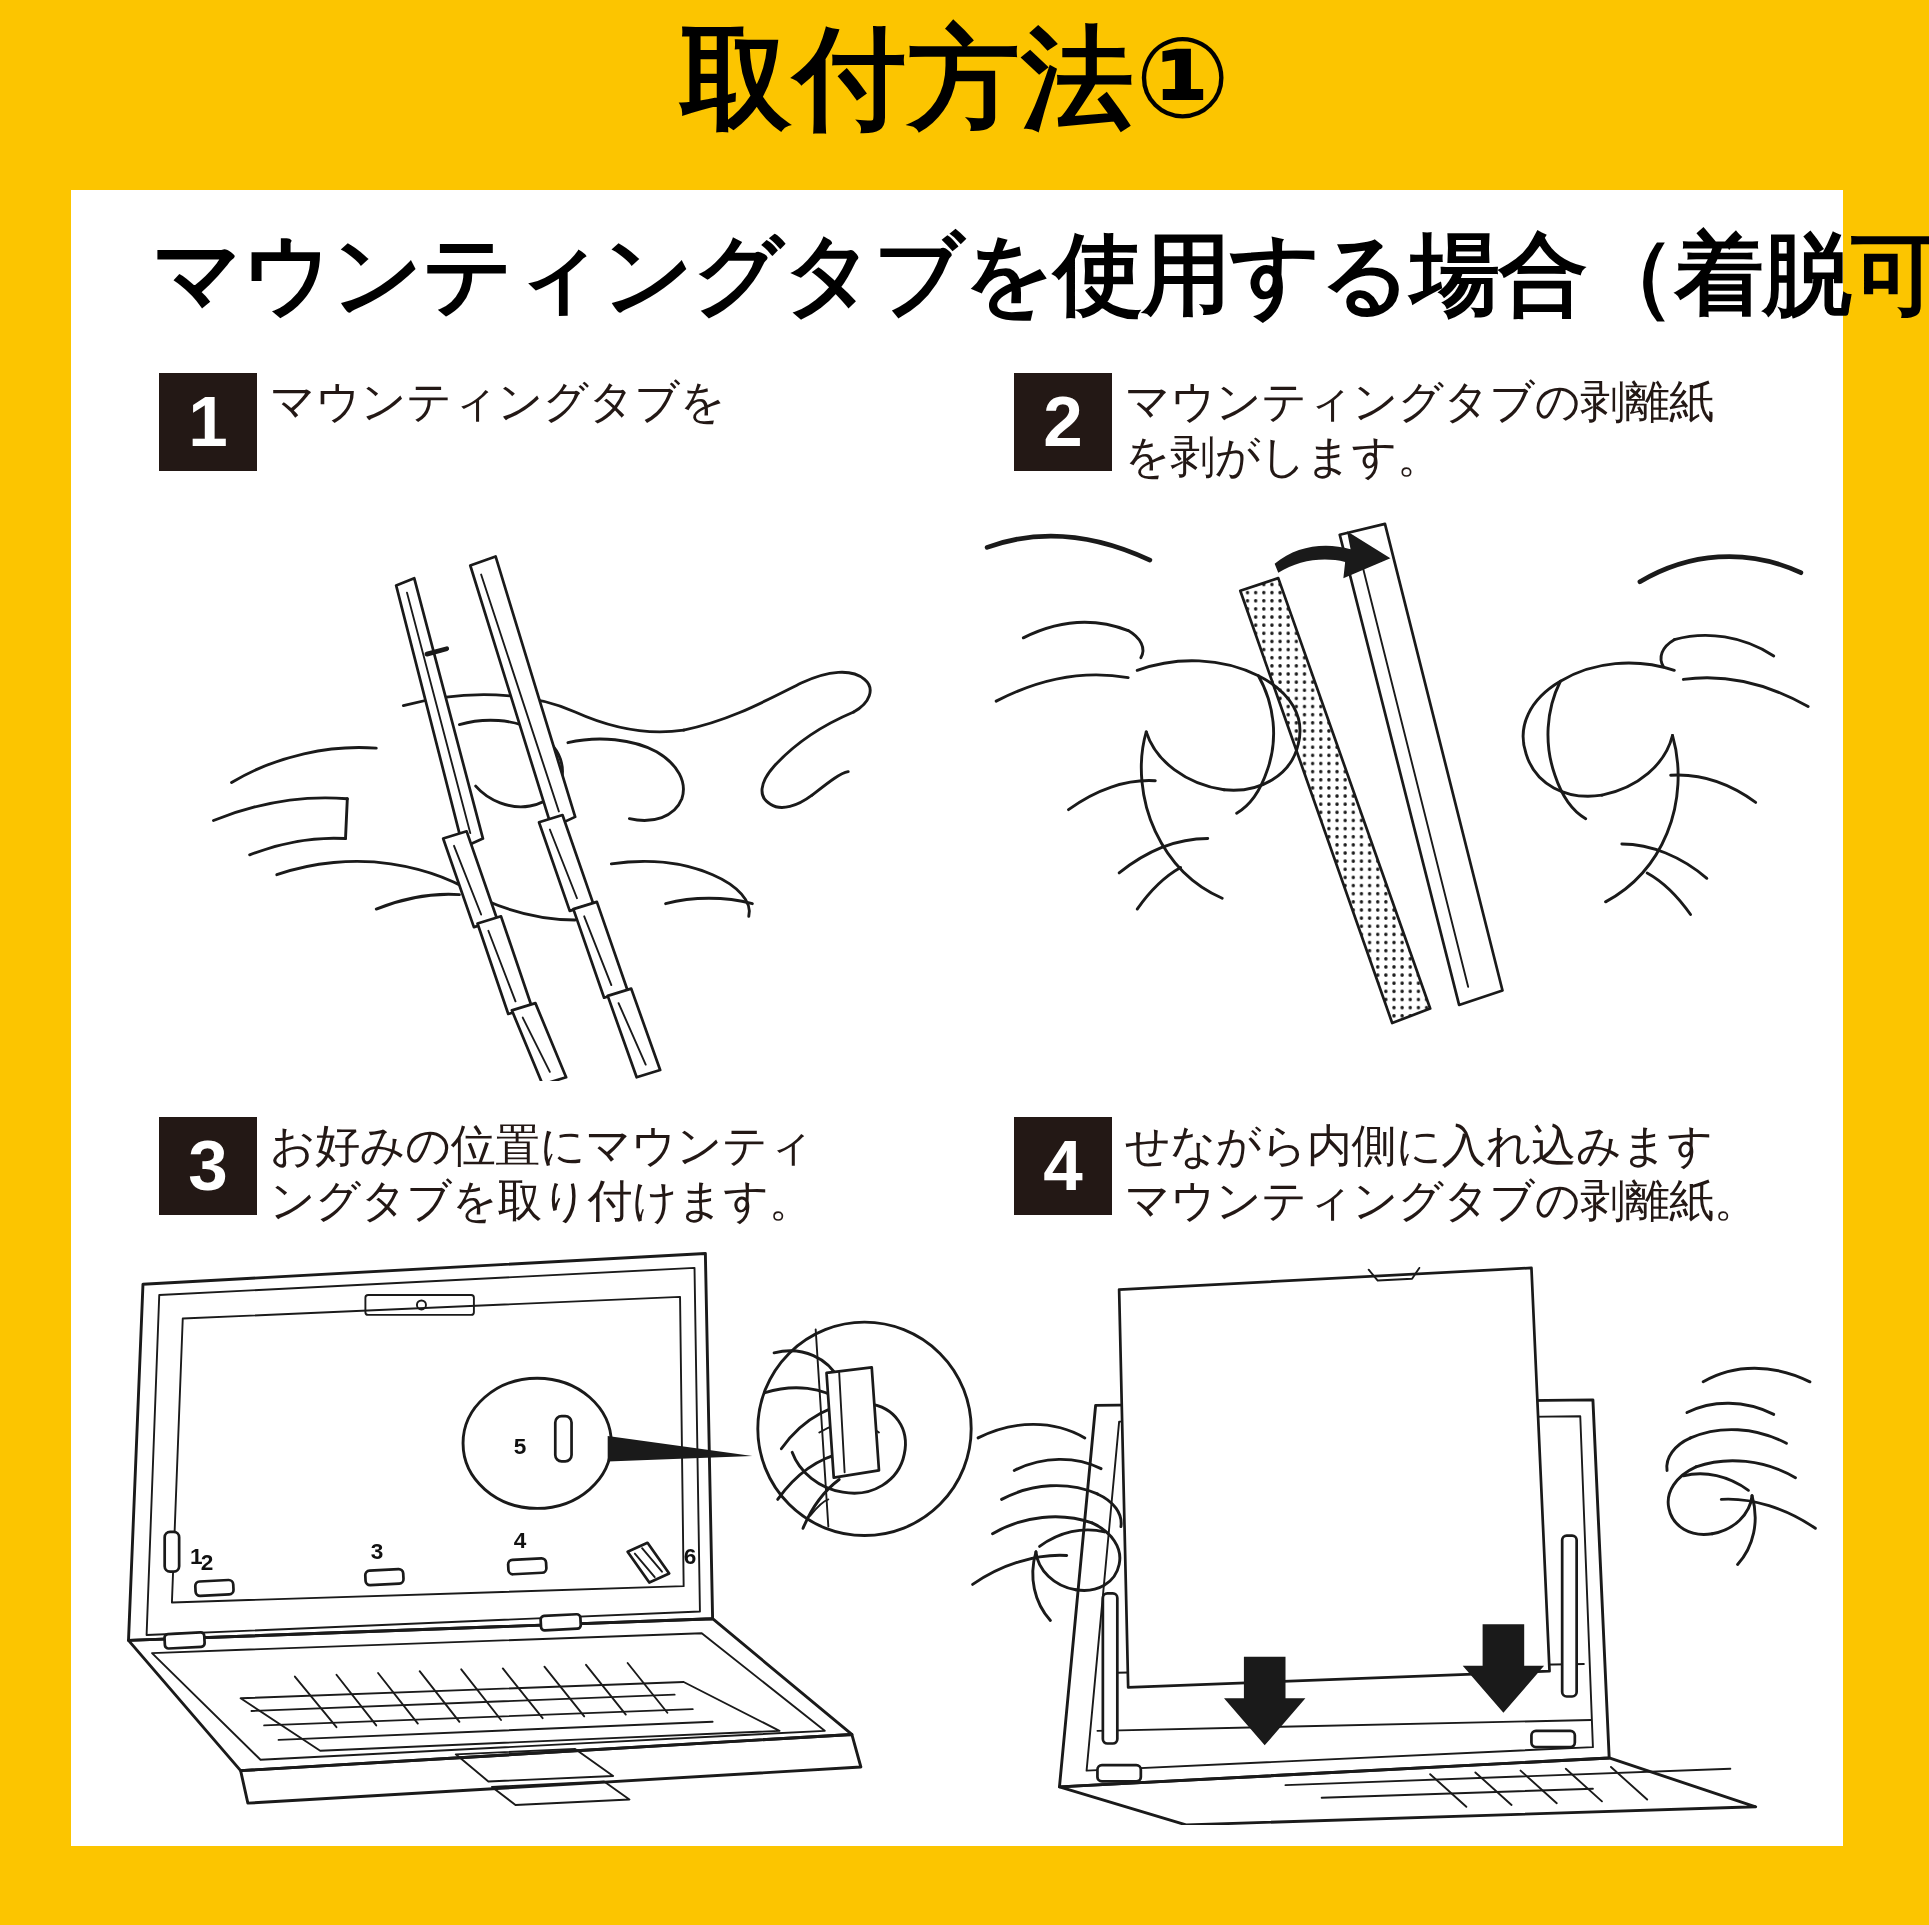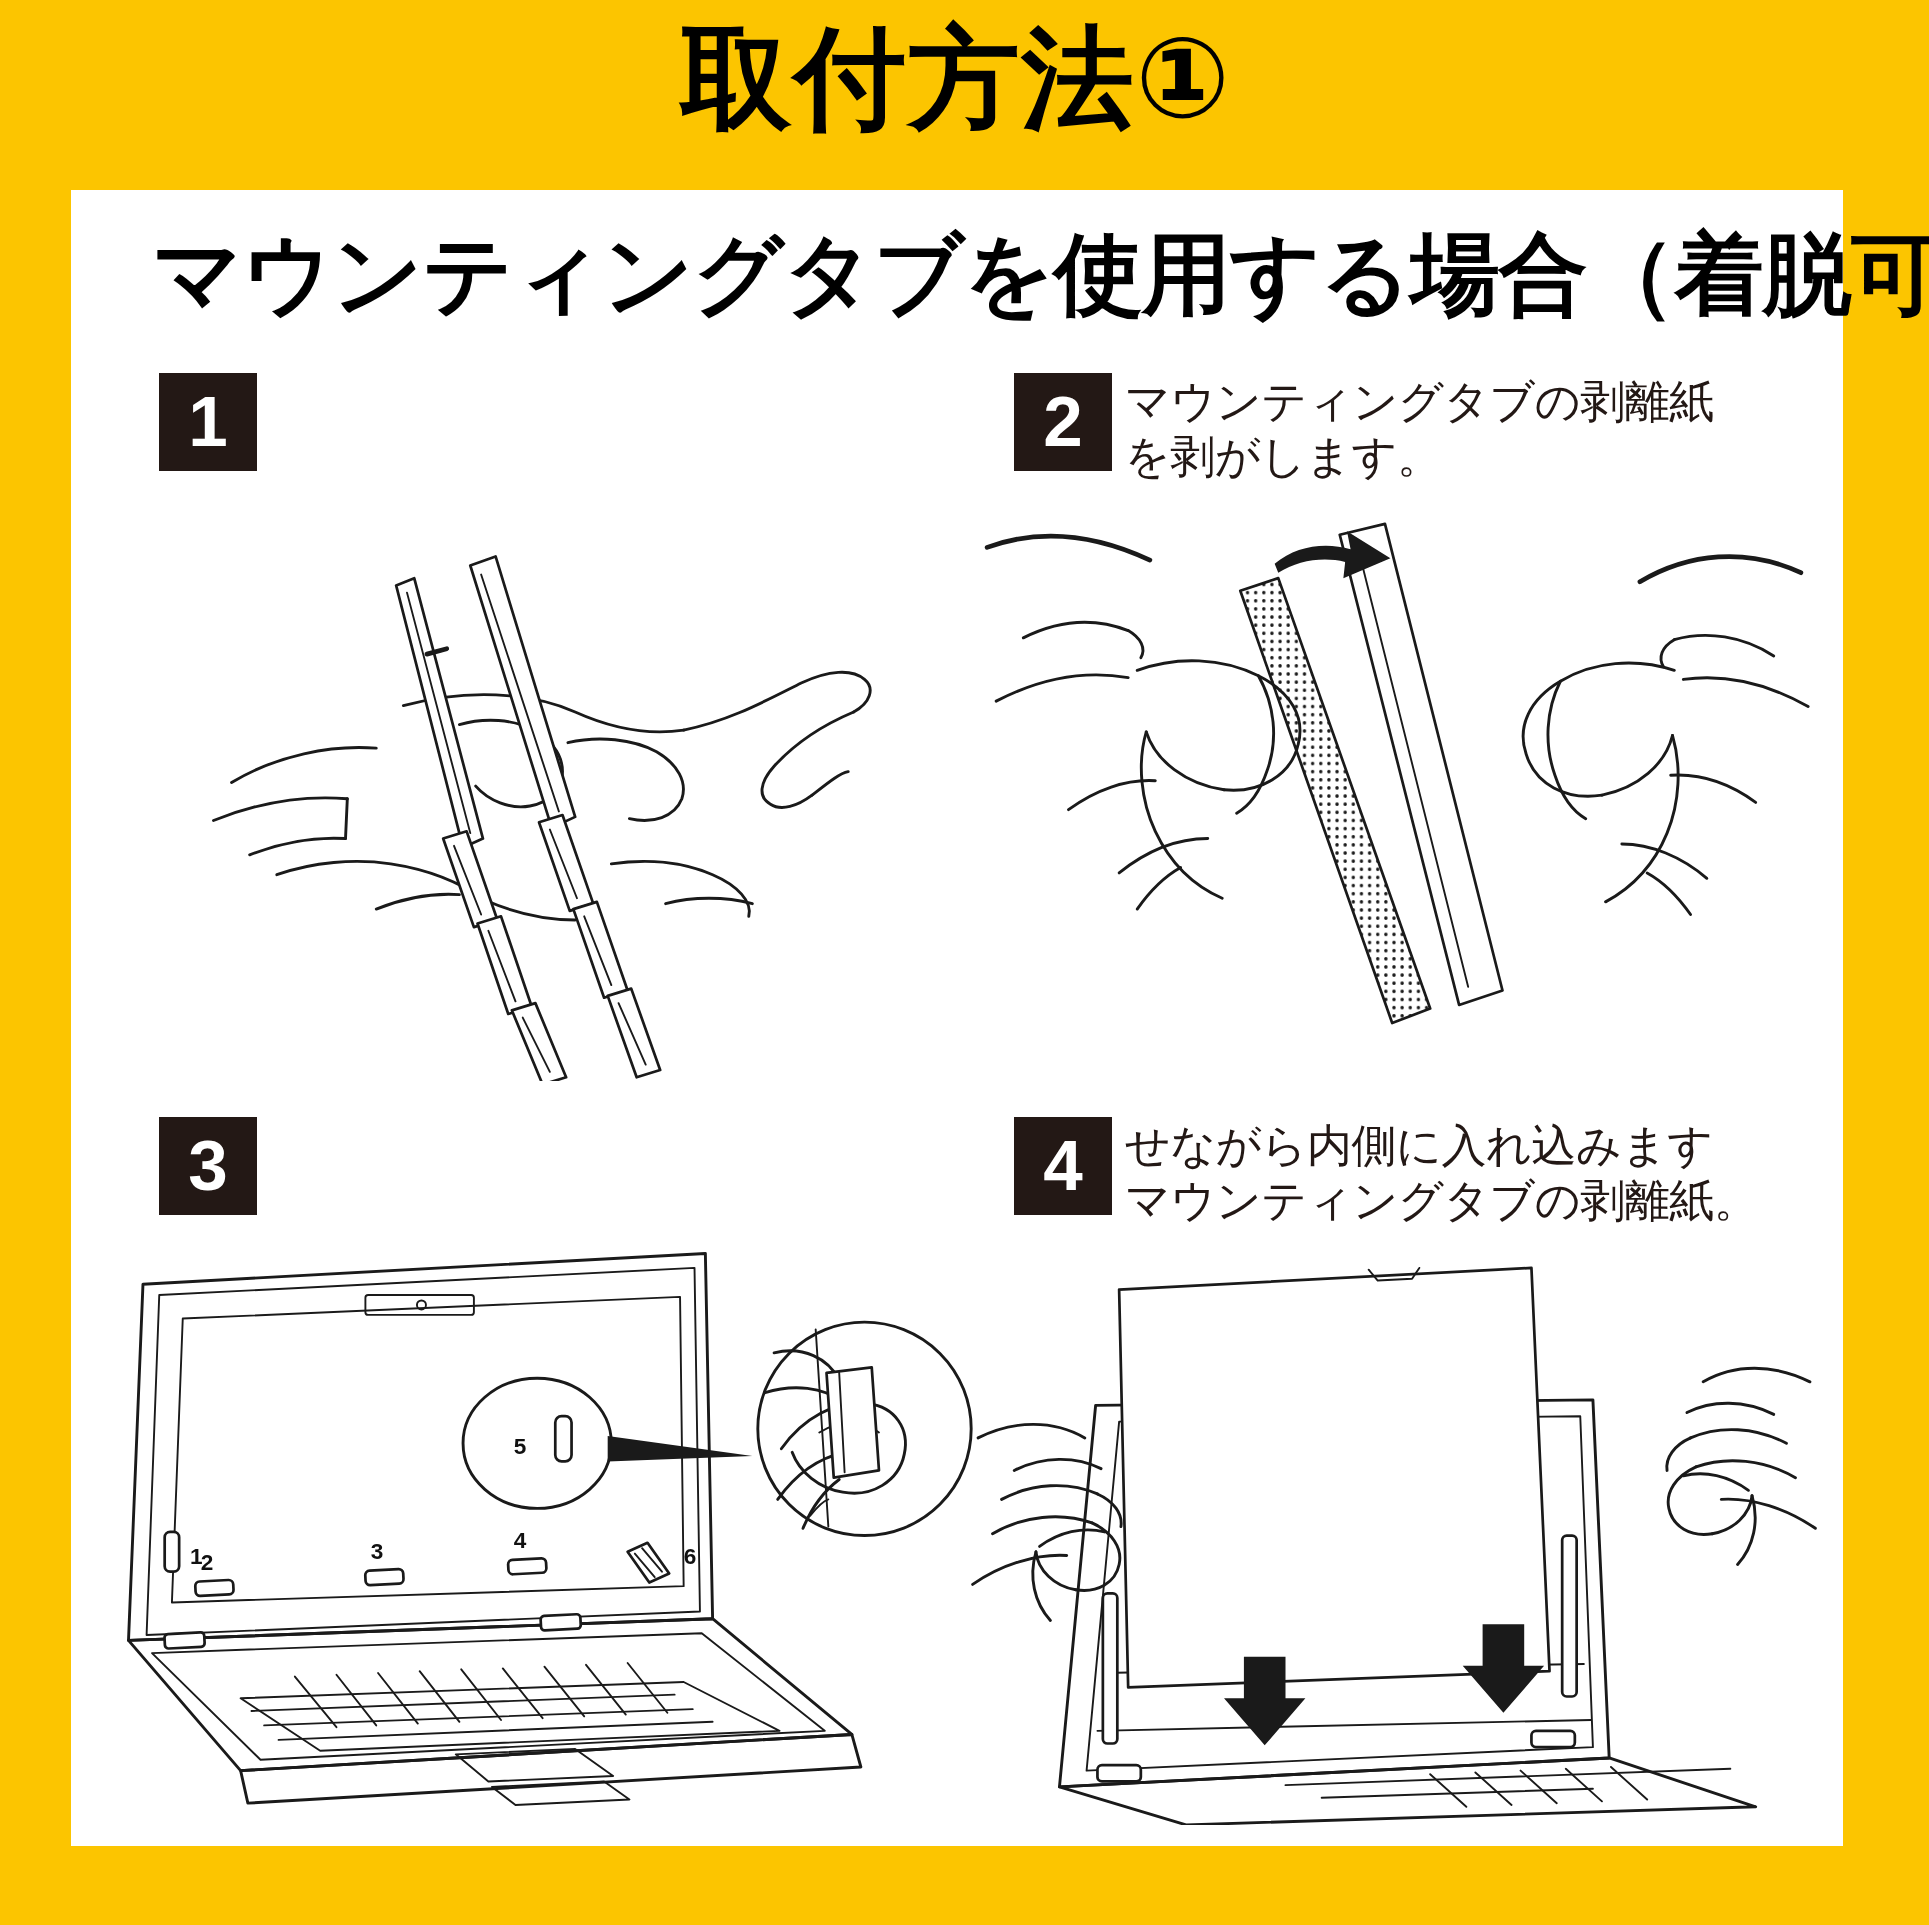--- a/index.html
+++ b/index.html
@@ -117,20 +117,21 @@
 <div class="card">
 
   <div class="card-heading">マウンティングタブを使用する場合（着脱可能）</div>
 
   <div class="steps">
 
     <div class="step step-c1 step-r1">
       <div class="step-head">
         <div class="step-badge">1</div>
         <div class="step-text">
+          <span class="l1">マウンティングタブを</span>
         </div>
       </div>
       <div class="step-figure">
         <svg viewBox="0 0 960 660" xmlns="http://www.w3.org/2000/svg" aria-hidden="true">
 
           <path class="ink" d="M330 245 C 400 226 470 230 520 252 C 560 270 600 278 640 272"></path>
           <path class="ink" d="M640 272 C 690 262 730 240 770 220 C 800 206 826 204 840 216 C 852 226 846 242 828 252"></path>
           <path class="ink" d="M828 252 C 790 268 760 290 740 312 C 724 330 722 346 736 354 C 748 362 766 356 782 344"></path>
           <path class="ink" d="M782 344 C 800 330 812 320 822 318"></path>
 
@@ -223,20 +224,24 @@
           <path d="M310 118 L 352 104 L 520 580 L 478 596 Z" fill="url(#dots2)" stroke="#1a1a1a" stroke-width="3" stroke-linejoin="round"></path>
 
           <path class="ink-fill" d="M348 88 C 372 68 404 64 432 72 L 428 52 L 476 82 L 424 104 L 426 86 C 402 80 374 84 352 98 Z"></path>
         </svg>
       </div>
     </div>
 
     <div class="step step-c1 step-r2">
       <div class="step-head">
         <div class="step-badge">3</div>
+        <div class="step-text">
+          <span class="l1">お好みの位置にマウンティ</span>
+          <span class="l2">ングタブを取り付けます。</span>
+        </div>
       </div>
       <div class="step-figure">
         <svg viewBox="0 0 960 660" xmlns="http://www.w3.org/2000/svg" aria-hidden="true">
 
           <path class="ink" d="M26 456 L 42 62 L 664 28 L 672 432 Z"></path>
           <path class="ink-thin" d="M46 450 L 60 74 L 652 44 L 658 424 Z"></path>
 
           <path class="ink-thin" d="M74 414 L 86 100 L 636 76 L 640 396 Z"></path>
 
           <rect class="ink-thin" x="288" y="74" width="120" height="22" rx="3"></rect>

